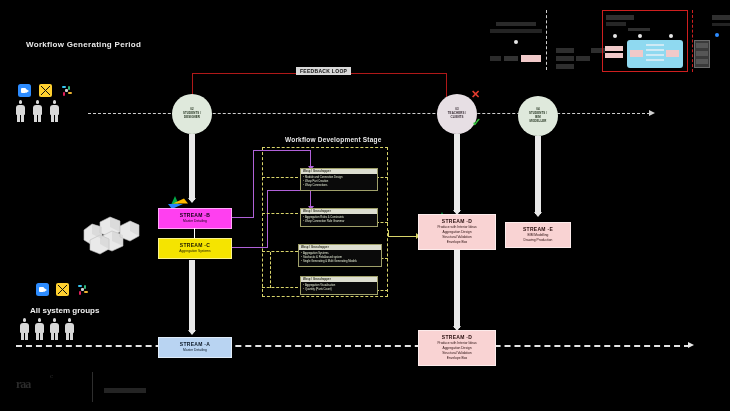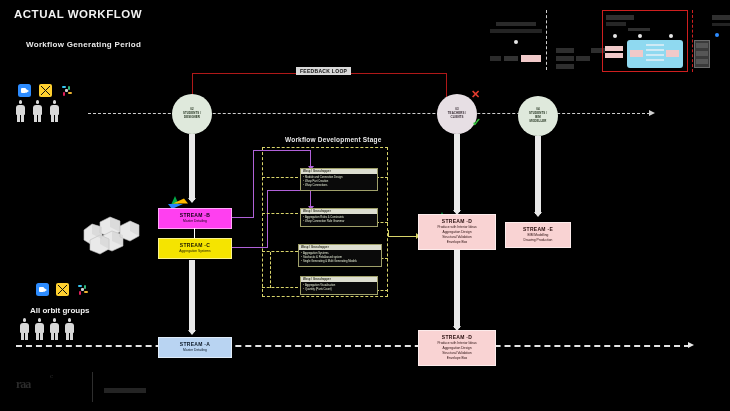--- a/index.html
+++ b/index.html
@@ -175,21 +175,20 @@
     font-family:"Liberation Serif", serif;
   }
   #footer-div { left:92px; top:372px; width:0;height:30px;border-left:1px solid #2e2e2e; }
   #footer-bar { left:104px; top:388px; width:42px;height:5px;background:#242424; }
 </style>
 </head>
 <body>
 
 <div class="stage">
 
-  <div class="abs" id="page-title">ACTUAL WORKFLOW</div>
   <div class="abs" id="subtitle">Workflow Generating Period</div>
 
   <div class="abs" id="thumb">
 
     <div class="abs tl-cap" style="left:8px;top:20px;width:40px;text-align:center;background:#2a2a2a;height:4px;"></div>
     <div class="abs" style="left:2px;top:27px;width:52px;height:3.5px;background:#242424;"></div>
     <div class="abs tdot" style="left:26px;top:38px;"></div>
     <div class="abs" style="left:2px;top:54px;width:11px;height:5px;background:#2b2b2b;"></div>
     <div class="abs" style="left:16px;top:54px;width:14px;height:5px;background:#333;"></div>
     <div class="abs tpink" style="left:33px;top:53px;width:20px;height:7px;"></div>
@@ -314,21 +313,21 @@
     <div class="appicon ic-zoom"></div>
     <div class="appicon ic-miro"></div>
     <div class="appicon ic-slack">
       <span style="left:1.5px;top:1.5px;width:4px;height:2.4px;background:#36c5f0;"></span>
       <span style="left:7.5px;top:1.5px;width:2.4px;height:4px;background:#2eb67d;"></span>
       <span style="left:8px;top:7.5px;width:4px;height:2.4px;background:#ecb22e;"></span>
       <span style="left:3px;top:8px;width:2.4px;height:4px;background:#e01e5a;"></span>
       <span style="left:5.4px;top:5.4px;width:2.6px;height:2.6px;background:#cfcfcf;"></span>
     </div>
   </div>
-  <div class="abs" id="orbit-label">All orbit groups</div>
+  <div class="abs" id="orbit-label">All system groups</div>
   <div class="abs" style="left:20px;top:318px;display:flex;gap:6px;">
     <div class="person">
         <div class="head"></div>
         <div class="body"></div>
         <div class="l1"></div>
         <div class="l2"></div>
       </div>
     <div class="person">
         <div class="head"></div>
         <div class="body"></div>

